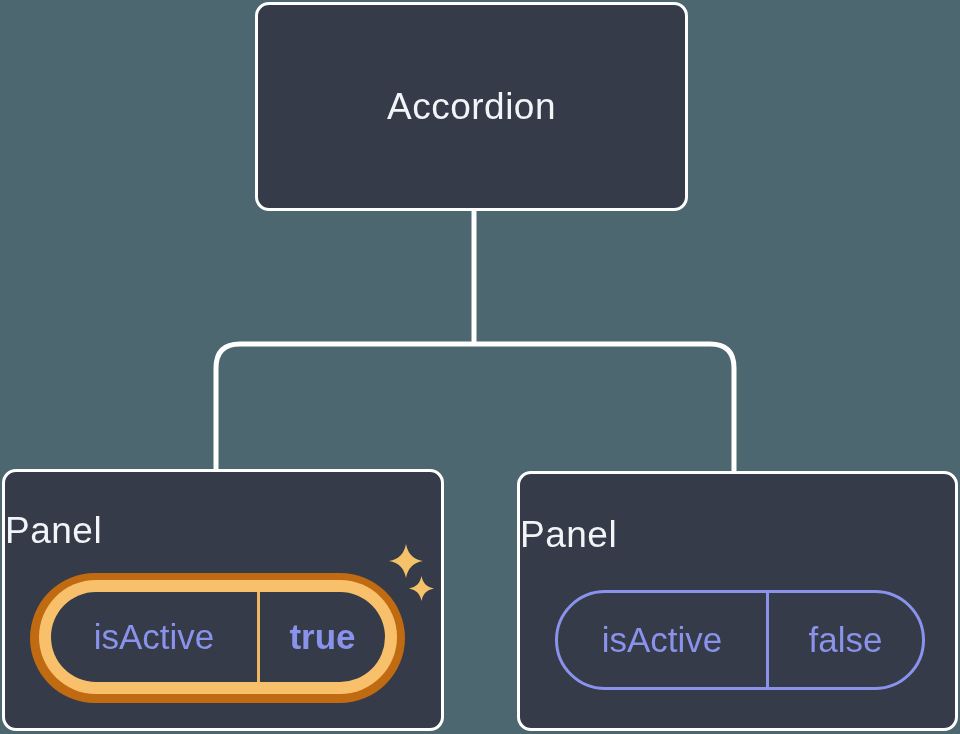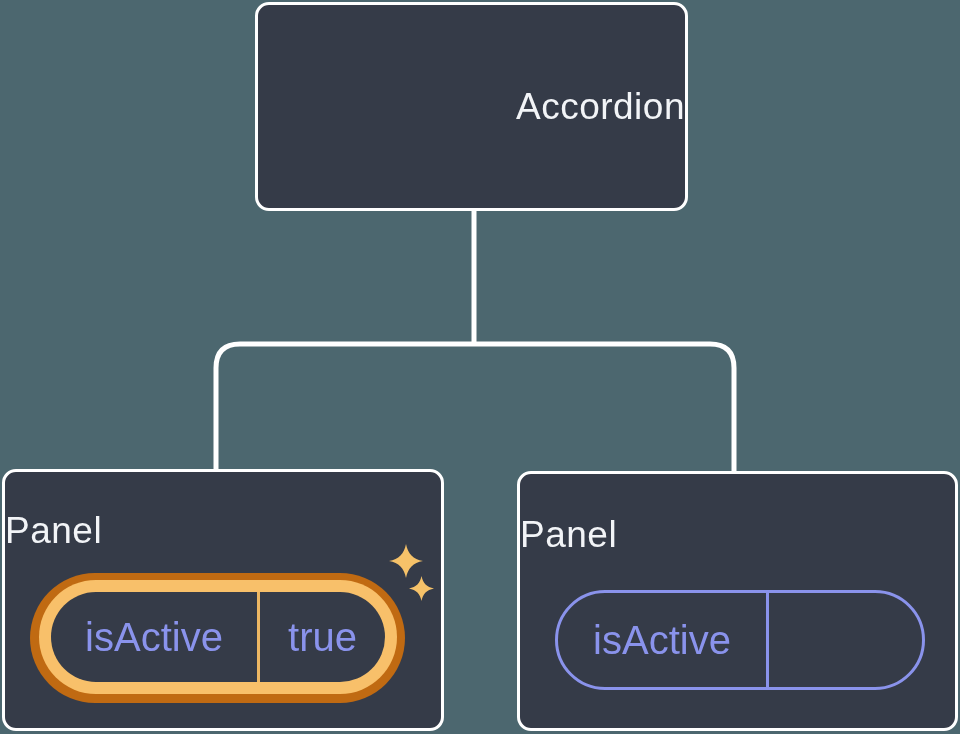--- a/index.html
+++ b/index.html
@@ -15,21 +15,21 @@
     position:absolute;
     background:#353b48;
     border:3px solid #ffffff;
     border-radius:14px;
     box-sizing:border-box;
     color:#f2f4f7;
     z-index:1;
   }
   .root-node{
     left:255px;top:2px;width:433px;height:209px;
-    display:flex;align-items:center;justify-content:flex-end;
+    display:flex;align-items:center;justify-content:center;
   }
   .node-title{
     font-size:37px;
     font-weight:500;
     letter-spacing:0.5px;
     color:#f2f4f7;
   }
   .panel-title{
     position:absolute;left:0;right:0;top:38px;
     text-align:left;
@@ -56,26 +56,26 @@
   .pill-inner{
     width:100%;height:100%;
     background:#353b48;
     border-radius:999px;
     display:flex;
     align-items:stretch;
     overflow:hidden;
   }
   .pill-cell{
     display:flex;align-items:center;justify-content:center;
-    font-size:40px;
+    font-size:35px;
     color:#8a93ec;
   }
   .pill-cell.key{width:206px;}
   .pill-cell.val{flex:1;}
-  .pill-cell.bold{font-weight:400;}
+  .pill-cell.bold{font-weight:700;}
   .pill-divider-gold{width:3px;background:#edb763;}
 
   
   .pill-plain{
     position:absolute;left:35px;top:116px;
     width:370px;height:100px;
     border:3px solid #8a93ec;
     border-radius:999px;
     box-sizing:border-box;
     display:flex;
@@ -120,16 +120,17 @@
   </svg>
   <svg class="sparkle sparkle-small" width="25" height="25" viewBox="0 0 32 32" aria-hidden="true">
     <path d="M16 0 C17.8 9.3 22.7 14.2 32 16 C22.7 17.8 17.8 22.7 16 32 C14.2 22.7 9.3 17.8 0 16 C9.3 14.2 14.2 9.3 16 0 Z" fill="#f6c269"></path>
   </svg>
 
   <div class="node right-panel">
     <div class="node-title panel-title" style="top:40px">Panel</div>
     <div class="pill-plain">
       <div class="pill-cell key">isActive</div>
       <div class="pill-divider-purple"></div>
+      <div class="pill-cell val">false</div>
     </div>
   </div>
 
 </div>
 
 </body></html>

